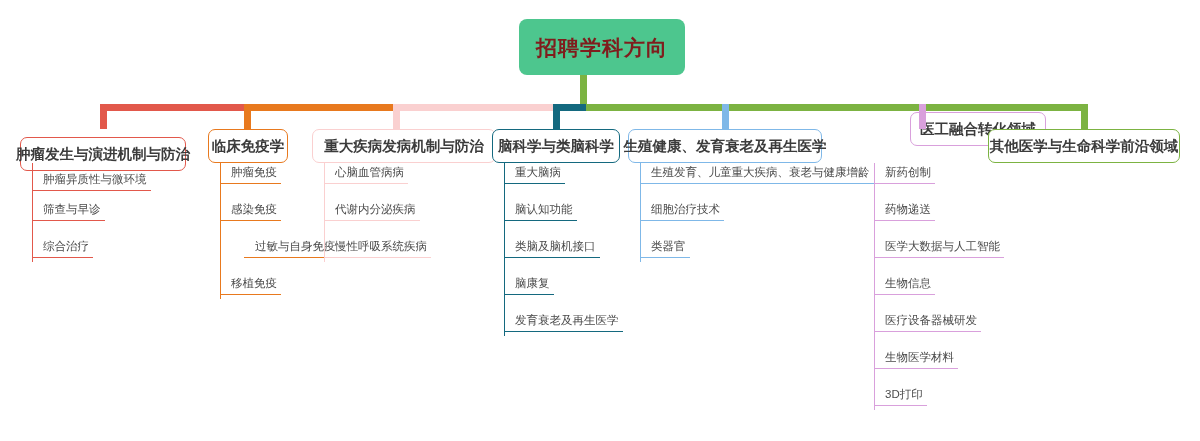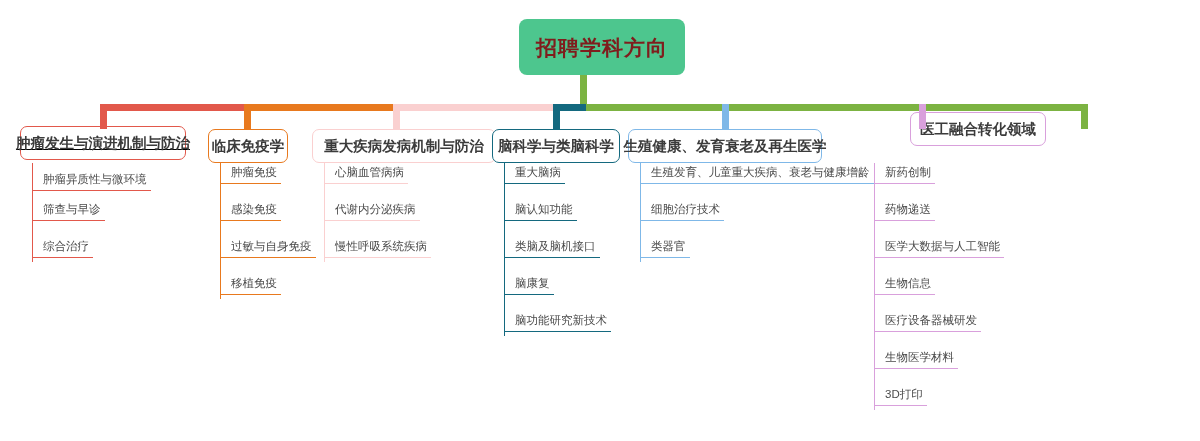--- a/index.html
+++ b/index.html
@@ -83,21 +83,21 @@
     <div class="root-node">
       <span class="root-label">招聘学科方向</span>
     </div>
     <div class="conn" style="left: 580px; top: 75px; width: 7px; height: 36px; background: rgb(124, 179, 66);"></div>
     <div class="conn" style="left: 103px; top: 104px; width: 144px; height: 7px; background: rgb(226, 88, 75); z-index: 2;"></div>
     <div class="conn" style="left: 247px; top: 104px; width: 149px; height: 7px; background: rgb(232, 121, 30); z-index: 2;"></div>
     <div class="conn" style="left: 396px; top: 104px; width: 160px; height: 7px; background: rgb(250, 208, 208); z-index: 2;"></div>
     <div class="conn" style="left: 556px; top: 104px; width: 30px; height: 7px; background: rgb(20, 105, 127); z-index: 2;"></div>
     <div class="conn" style="left: 583px; top: 104px; width: 501px; height: 7px; background: rgb(124, 179, 66); z-index: 1;"></div>
     <div class="conn" style="left: 100px; top: 104px; width: 7px; height: 25px; background: rgb(226, 88, 75); z-index: 3;"></div>
-    <div class="branch-node" style="left: 20px; top: 126px; width: 166px; border-color: rgb(226, 88, 75); text-decoration: underline;">
+    <div class="branch-node" style="left: 20px; top: 137px; width: 166px; border-color: rgb(226, 88, 75);">
       <span class="branch-label">肿瘤发生与演进机制与防治</span>
     </div>
     <div class="conn" style="left: 32px; top: 163px; width: 1.3px; height: 99px; background: rgb(226, 88, 75);"></div>
     <div class="leaf" style="left: 32px; top: 163px;">
       <span class="leaf-label" style="border-bottom-color: rgb(226, 88, 75);">肿瘤异质性与微环境</span>
     </div>
     <div class="leaf" style="left: 32px; top: 193px;">
       <span class="leaf-label" style="border-bottom-color: rgb(226, 88, 75);">筛查与早诊</span>
     </div>
     <div class="leaf" style="left: 32px; top: 230px;">
@@ -107,21 +107,21 @@
     <div class="branch-node" style="left: 208px; top: 129px; width: 80px; border-color: rgb(232, 121, 30);">
       <span class="branch-label">临床免疫学</span>
     </div>
     <div class="conn" style="left: 220px; top: 163px; width: 1.3px; height: 136px; background: rgb(232, 121, 30);"></div>
     <div class="leaf" style="left: 220px; top: 156px;">
       <span class="leaf-label" style="border-bottom-color: rgb(232, 121, 30);">肿瘤免疫</span>
     </div>
     <div class="leaf" style="left: 220px; top: 193px;">
       <span class="leaf-label" style="border-bottom-color: rgb(232, 121, 30);">感染免疫</span>
     </div>
-    <div class="leaf" style="left: 220px; top: 230px;">
+    <div class="leaf" style="left: 220px; top: 230px; padding-left: 24px;">
       <span class="leaf-label" style="border-bottom-color: rgb(232, 121, 30);">过敏与自身免疫</span>
     </div>
     <div class="leaf" style="left: 220px; top: 267px;">
       <span class="leaf-label" style="border-bottom-color: rgb(232, 121, 30);">移植免疫</span>
     </div>
     <div class="conn" style="left: 393px; top: 104px; width: 7px; height: 25px; background: rgb(250, 208, 208); z-index: 3;"></div>
     <div class="branch-node" style="left: 312px; top: 129px; width: 184px; border-color: rgb(250, 208, 208);">
       <span class="branch-label">重大疾病发病机制与防治</span>
     </div>
     <div class="conn" style="left: 324px; top: 163px; width: 1.3px; height: 99px; background: rgb(250, 208, 208);"></div>
@@ -145,21 +145,21 @@
     <div class="leaf" style="left: 504px; top: 193px;">
       <span class="leaf-label" style="border-bottom-color: rgb(20, 105, 127);">脑认知功能</span>
     </div>
     <div class="leaf" style="left: 504px; top: 230px;">
       <span class="leaf-label" style="border-bottom-color: rgb(20, 105, 127);">类脑及脑机接口</span>
     </div>
     <div class="leaf" style="left: 504px; top: 267px;">
       <span class="leaf-label" style="border-bottom-color: rgb(20, 105, 127);">脑康复</span>
     </div>
     <div class="leaf" style="left: 504px; top: 304px;">
-      <span class="leaf-label" style="border-bottom-color: rgb(20, 105, 127);">脑功能研究新技术</span>
+      <span class="leaf-label" style="border-bottom-color: rgb(20, 105, 127);">发育衰老及再生医学</span>
     </div>
     <div class="conn" style="left: 722px; top: 104px; width: 7px; height: 25px; background: rgb(127, 184, 232); z-index: 3;"></div>
     <div class="branch-node" style="left: 628px; top: 129px; width: 194px; border-color: rgb(127, 184, 232);">
       <span class="branch-label">生殖健康、发育衰老及再生医学</span>
     </div>
     <div class="conn" style="left: 640px; top: 163px; width: 1.3px; height: 99px; background: rgb(127, 184, 232);"></div>
     <div class="leaf" style="left: 640px; top: 156px;">
       <span class="leaf-label" style="border-bottom-color: rgb(127, 184, 232);">生殖发育、儿童重大疾病、衰老与健康增龄</span>
     </div>
     <div class="leaf" style="left: 640px; top: 193px;">
@@ -188,13 +188,16 @@
     <div class="leaf" style="left: 874px; top: 304px;">
       <span class="leaf-label" style="border-bottom-color: rgb(217, 160, 220);">医疗设备器械研发</span>
     </div>
     <div class="leaf" style="left: 874px; top: 341px;">
       <span class="leaf-label" style="border-bottom-color: rgb(217, 160, 220);">生物医学材料</span>
     </div>
     <div class="leaf" style="left: 874px; top: 378px;">
       <span class="leaf-label" style="border-bottom-color: rgb(217, 160, 220);">3D打印</span>
     </div>
     <div class="conn" style="left: 1081px; top: 104px; width: 7px; height: 25px; background: rgb(124, 179, 66); z-index: 3;"></div>
+    <div class="branch-node" style="left: 988px; top: 129px; width: 192px; border-color: rgb(124, 179, 66);">
+      <span class="branch-label">其他医学与生命科学前沿领域</span>
+    </div>
   </div>
 
 </body></html>

